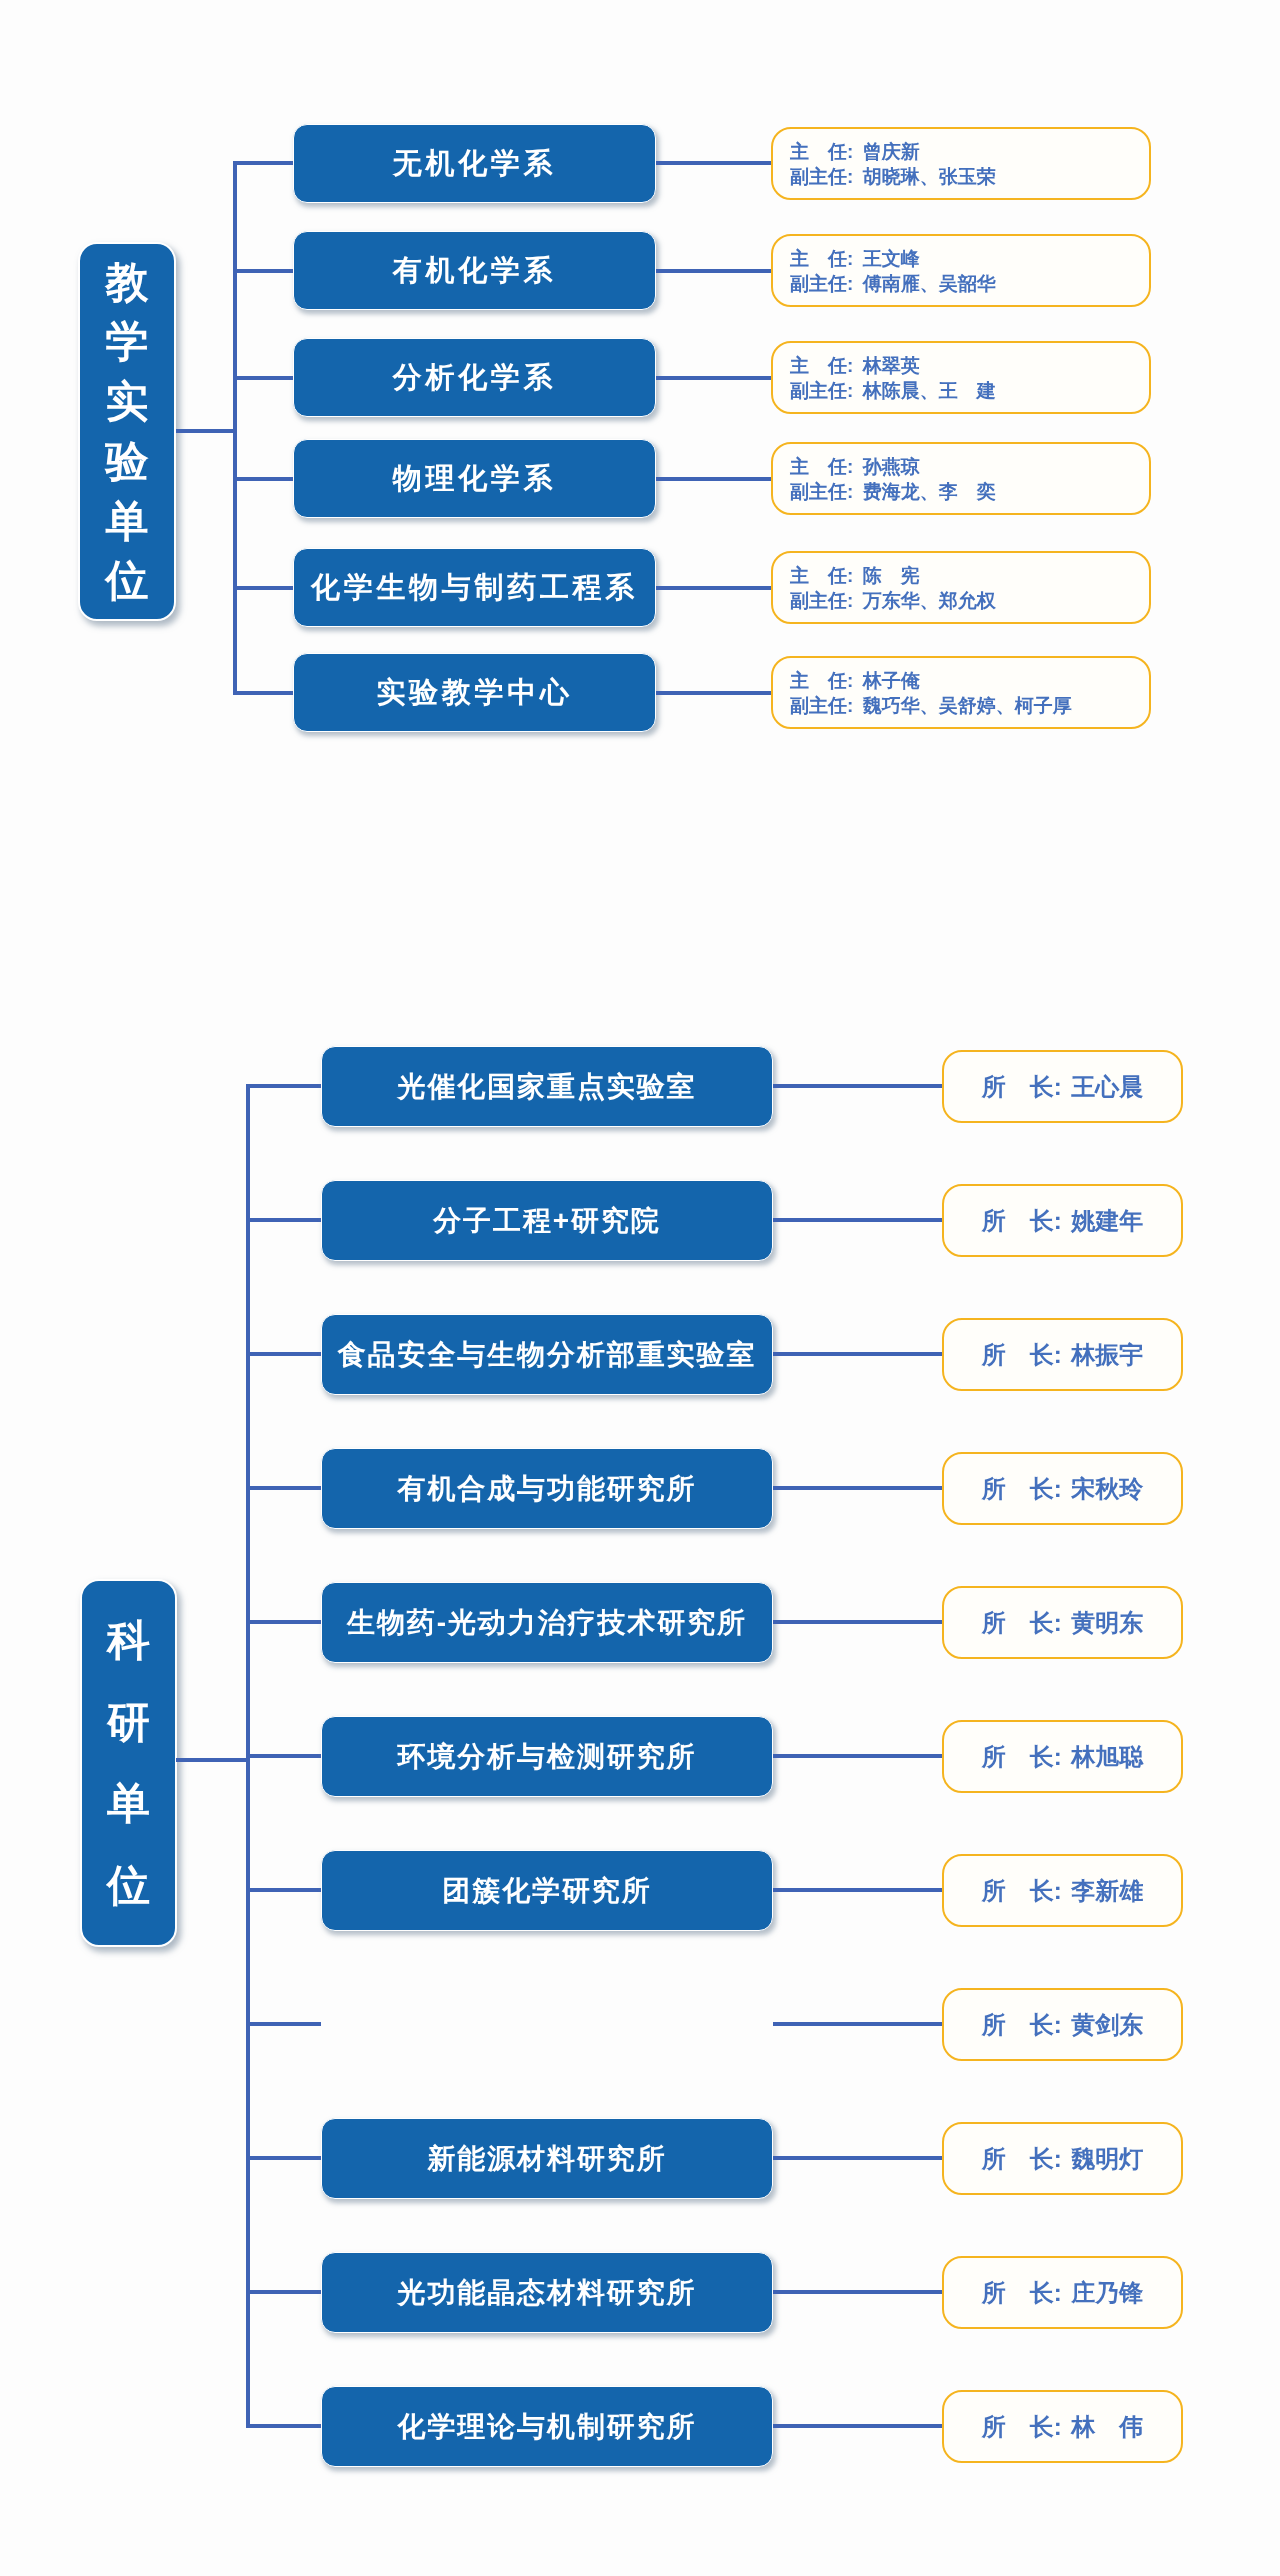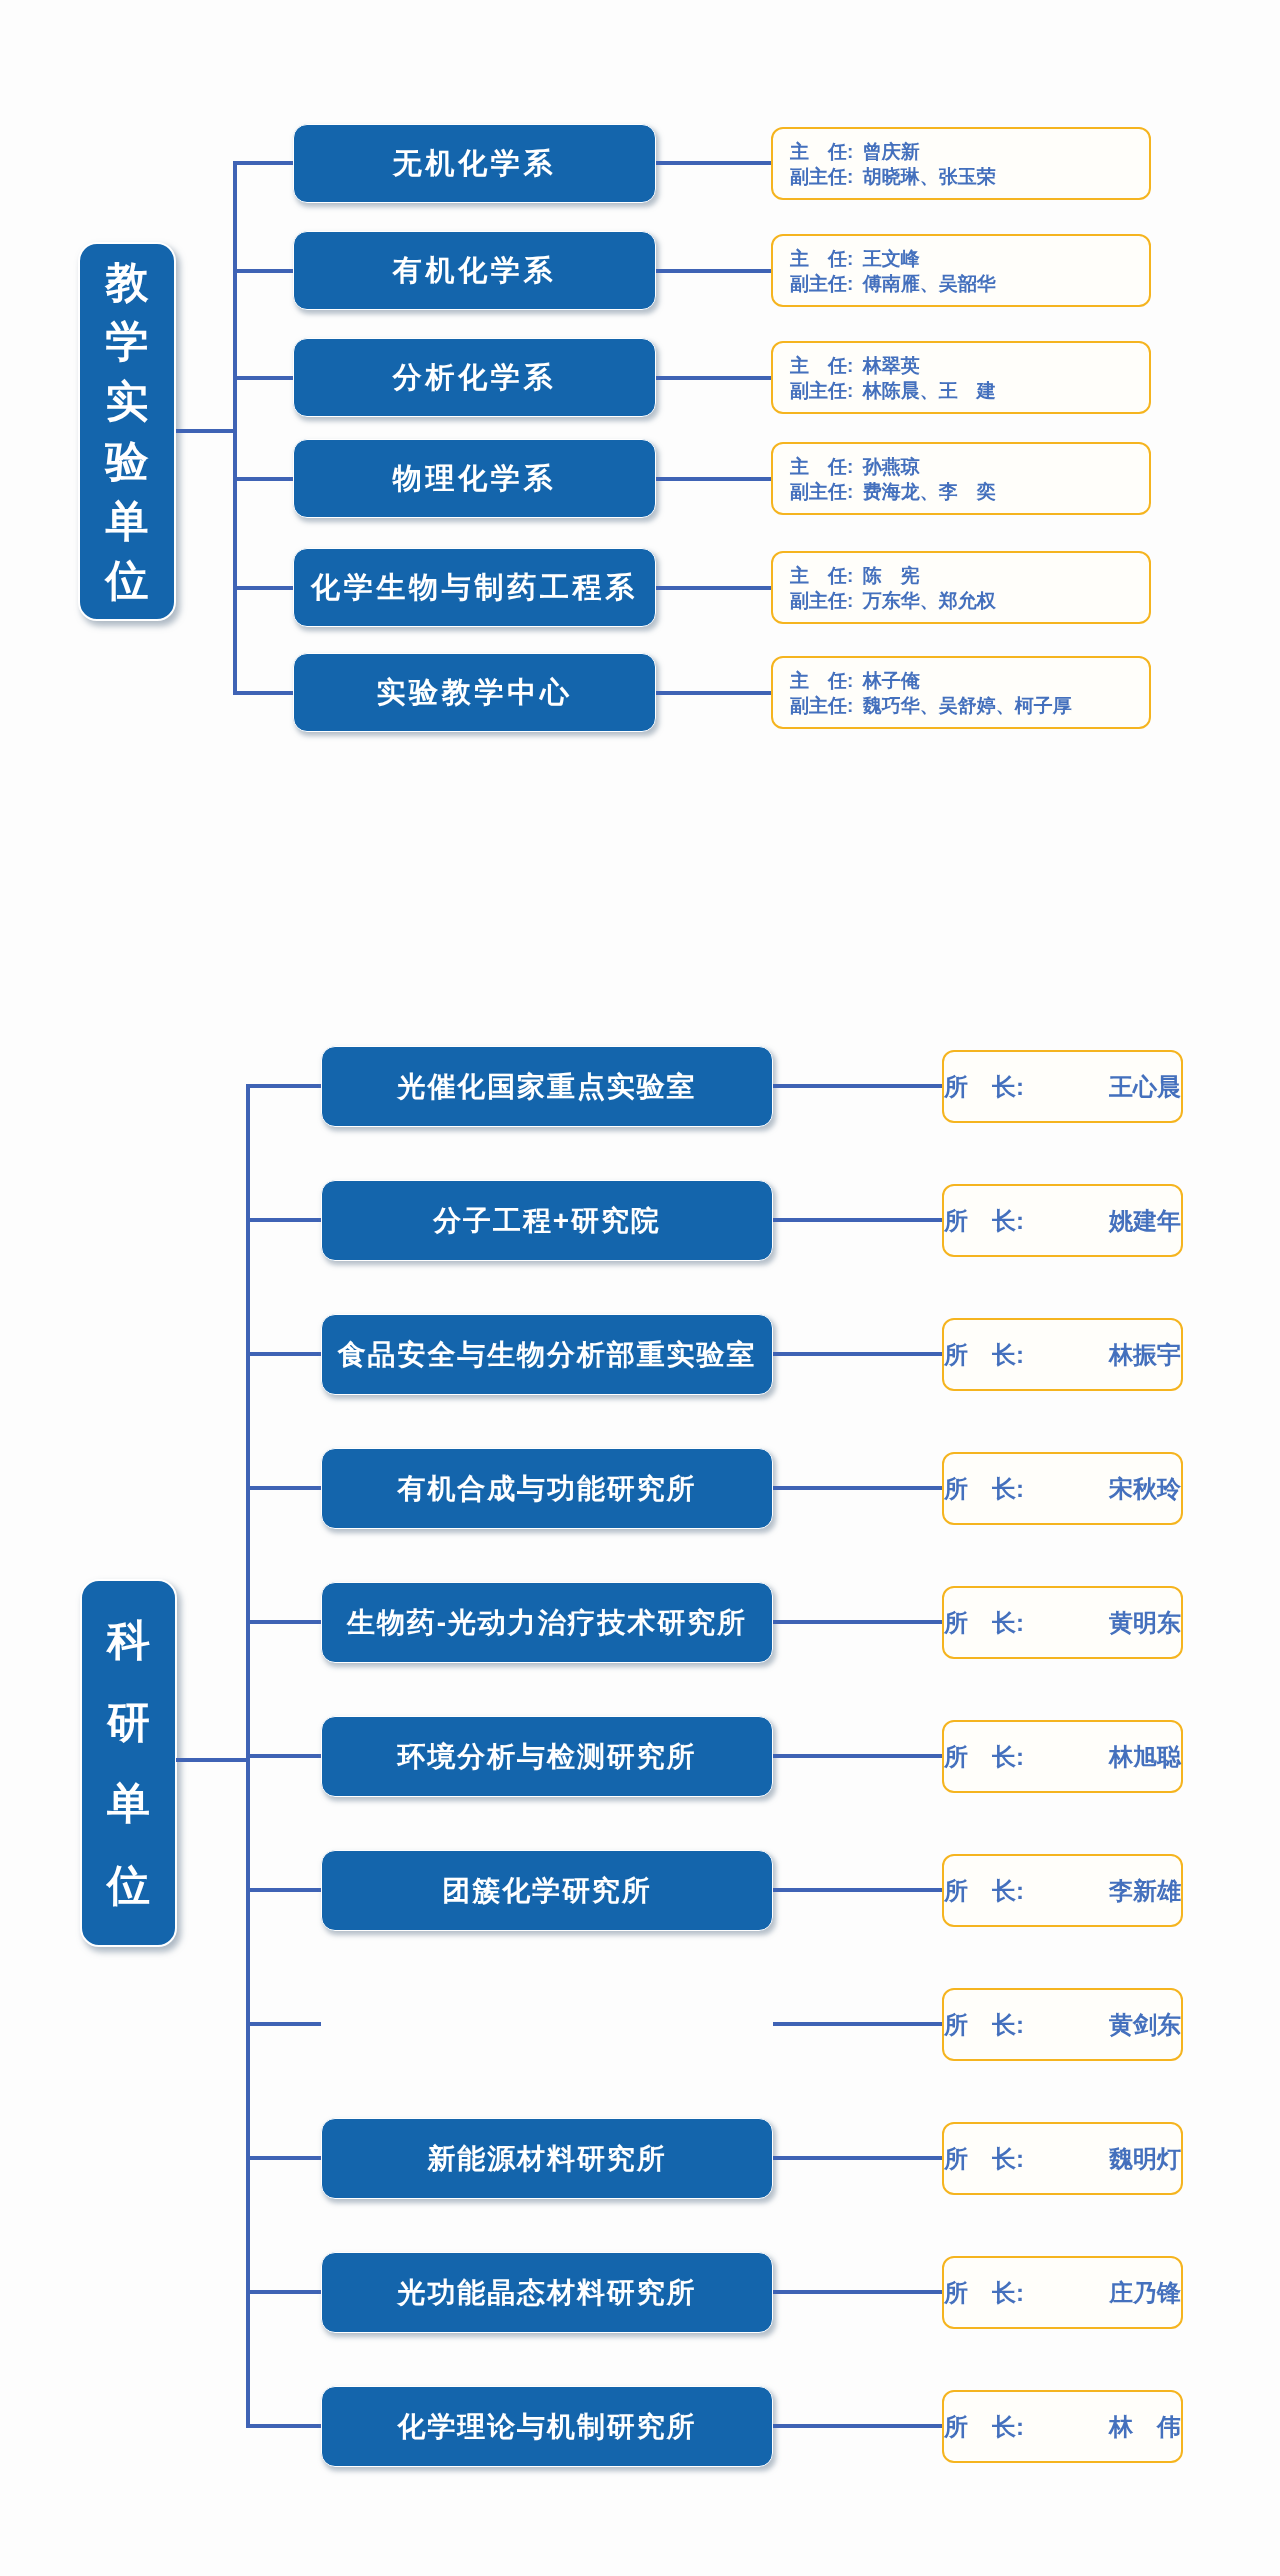--- a/index.html
+++ b/index.html
@@ -25,30 +25,30 @@
   .t-title{left:78px;top:242px;width:98px;height:379px;}
   .r-title{left:80px;top:1579px;width:97px;height:368px;}
   .node{
     position:absolute;background:var(--node-blue);border:1.9px solid #fff;border-radius:14px;
     box-shadow:2.8px 3.7px 5.6px rgba(110,130,150,.5);color:#fff;
     display:flex;align-items:center;justify-content:center;text-align:center;
   }
   .t-node{left:293px;width:363px;height:79px;font-size:29px;letter-spacing:3.7px;}
   .r-node{left:321px;width:452px;height:81px;font-size:28px;letter-spacing:1.9px;}
   .info{
-    position:absolute;background:#fffefa;border:2.8px solid var(--gold);border-radius:12px;
+    position:absolute;background:#fffefa;border:2.8px solid var(--gold);border-radius:20px;
     color:var(--info-text);
   }
   .t-info{
     left:771px;width:380px;height:73px;font-size:19px;line-height:25px;
     display:flex;flex-direction:column;justify-content:center;padding-left:17px;
   }
   .r-info{
     left:942px;width:241px;height:73px;font-size:24px;
-    display:flex;align-items:center;justify-content:space-between;
+    display:flex;align-items:center;justify-content:center;
   }
   .names{margin-left:9.4px;}
   .r-info .names{}
 </style>
 </head>
 <body>
 
 <div class="canvas">
 
   <div class="title-box t-title">

